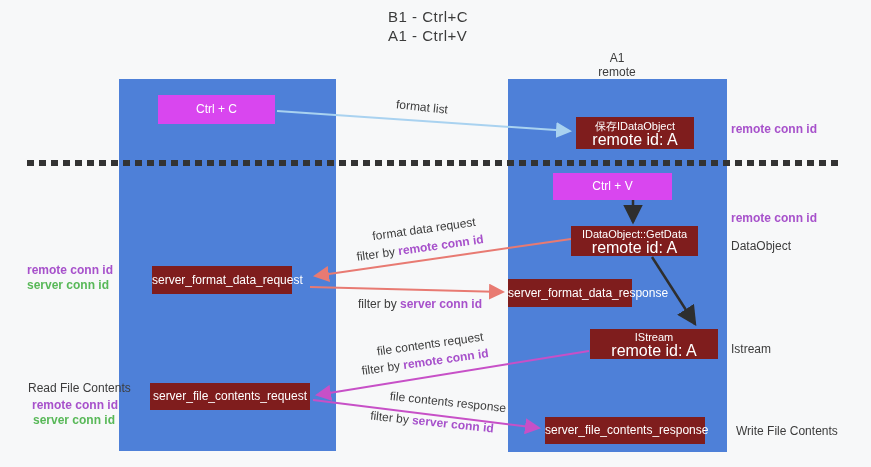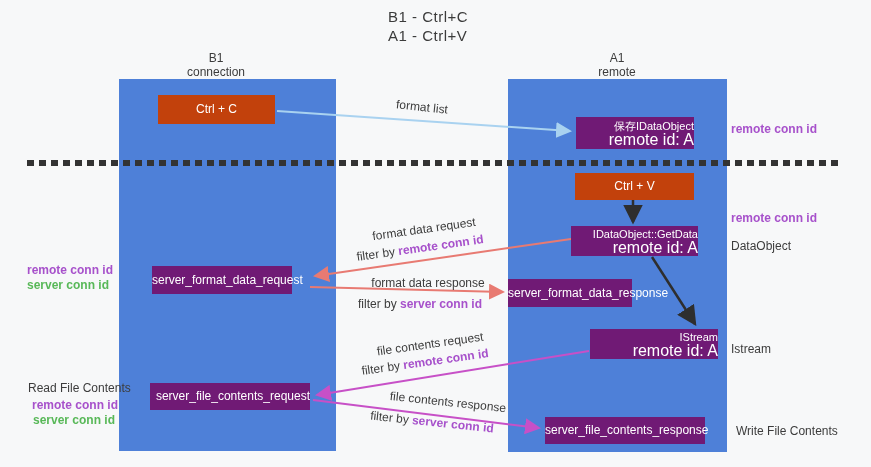--- a/index.html
+++ b/index.html
@@ -22,22 +22,22 @@
     font-size: 12px; color: #3c3c3c; text-align: center; line-height: 14px;
   }
   .lifeline {
     background: #4e80d8;
   }
   .node {
     color: #ffffff; text-align: center;
     display: flex; flex-direction: column; justify-content: center;
     line-height: 13px; font-size: 12px;
   }
-  .node.green { background: #c2410c; }
-  .node.orange { background: #701a75; text-align: right; }
+  .node.green { background: #d946ef; }
+  .node.orange { background: #7f1d1d; }
   .node .sub { font-size: 16px; }
   .node.small { font-size: 11px; }
   .side-label { font-size: 12px; color: #3c3c3c; white-space: nowrap; }
   .purple { color: #a751cb; font-weight: bold; }
   .greenlbl { color: #58b858; font-weight: bold; }
   .annot {
     font-size: 12px; color: #3c3c3c; white-space: nowrap;
     width: 220px; text-align: center;
   }
   svg.overlay { position: absolute; left: 0; top: 0; pointer-events: none; }
@@ -45,24 +45,20 @@
 </head>
 <body>
 
 <div id="stage">
 
   <div class="abs" id="title">
     <div>B1 - Ctrl+C</div>
     <div>A1 - Ctrl+V</div>
   </div>
 
-  <div class="abs col-header" style="left:166px; top:51px; width:100px;">
-    <div>B1</div>
-    <div>connection</div>
-  </div>
   <div class="abs col-header" style="left:567px; top:51px; width:100px;">
     <div>A1</div>
     <div>remote</div>
   </div>
 
   <div class="abs lifeline" style="left:119px; top:79px; width:217px; height:372px;"></div>
   <div class="abs lifeline" style="left:508px; top:79px; width:219px; height:373px;"></div>
 
   <svg class="overlay" width="871" height="467">
     <defs>
@@ -99,21 +95,21 @@
 
   <div class="abs node green" style="left:158px; top:95px; width:117px; height:29px;">
     <span>Ctrl + C</span>
   </div>
 
   <div class="abs node orange small" style="left:576px; top:117px; width:118px; height:32px;">
     <span>保存IDataObject</span>
     <span class="sub">remote id: A</span>
   </div>
 
-  <div class="abs node green" style="left:575px; top:173px; width:119px; height:27px;">
+  <div class="abs node green" style="left:553px; top:173px; width:119px; height:27px;">
     <span>Ctrl + V</span>
   </div>
 
   <div class="abs node orange small" style="left:571px; top:226px; width:127px; height:30px;">
     <span>IDataObject::GetData</span>
     <span class="sub">remote id: A</span>
   </div>
 
   <div class="abs node orange" style="left:152px; top:266px; width:140px; height:28px;">
     <span>server_format_data_request</span>
@@ -148,21 +144,20 @@
   <div class="abs side-label purple" style="left:32px; top:398px;">remote conn id</div>
   <div class="abs side-label greenlbl" style="left:33px; top:413px;">server conn id</div>
 
   <div class="abs annot" style="left:312px; top:100px; transform:rotate(6deg);">format list</div>
 
   <div class="abs annot" style="left:314px; top:222px; transform:rotate(-8deg);">format data request</div>
   <div class="abs annot" style="left:310px; top:241px; transform:rotate(-8deg);">
     <span>filter by </span><span class="purple">remote conn id</span>
   </div>
 
-  <div class="abs annot" style="left:318px; top:276px;">format data response</div>
   <div class="abs annot" style="left:310px; top:297px;">
     <span>filter by </span><span class="purple">server conn id</span>
   </div>
 
   <div class="abs annot" style="left:320px; top:337px; transform:rotate(-8deg);">file contents request</div>
   <div class="abs annot" style="left:315px; top:355px; transform:rotate(-8deg);">
     <span>filter by </span><span class="purple">remote conn id</span>
   </div>
 
   <div class="abs annot" style="left:338px; top:395px; transform:rotate(6deg);">file contents response</div>

